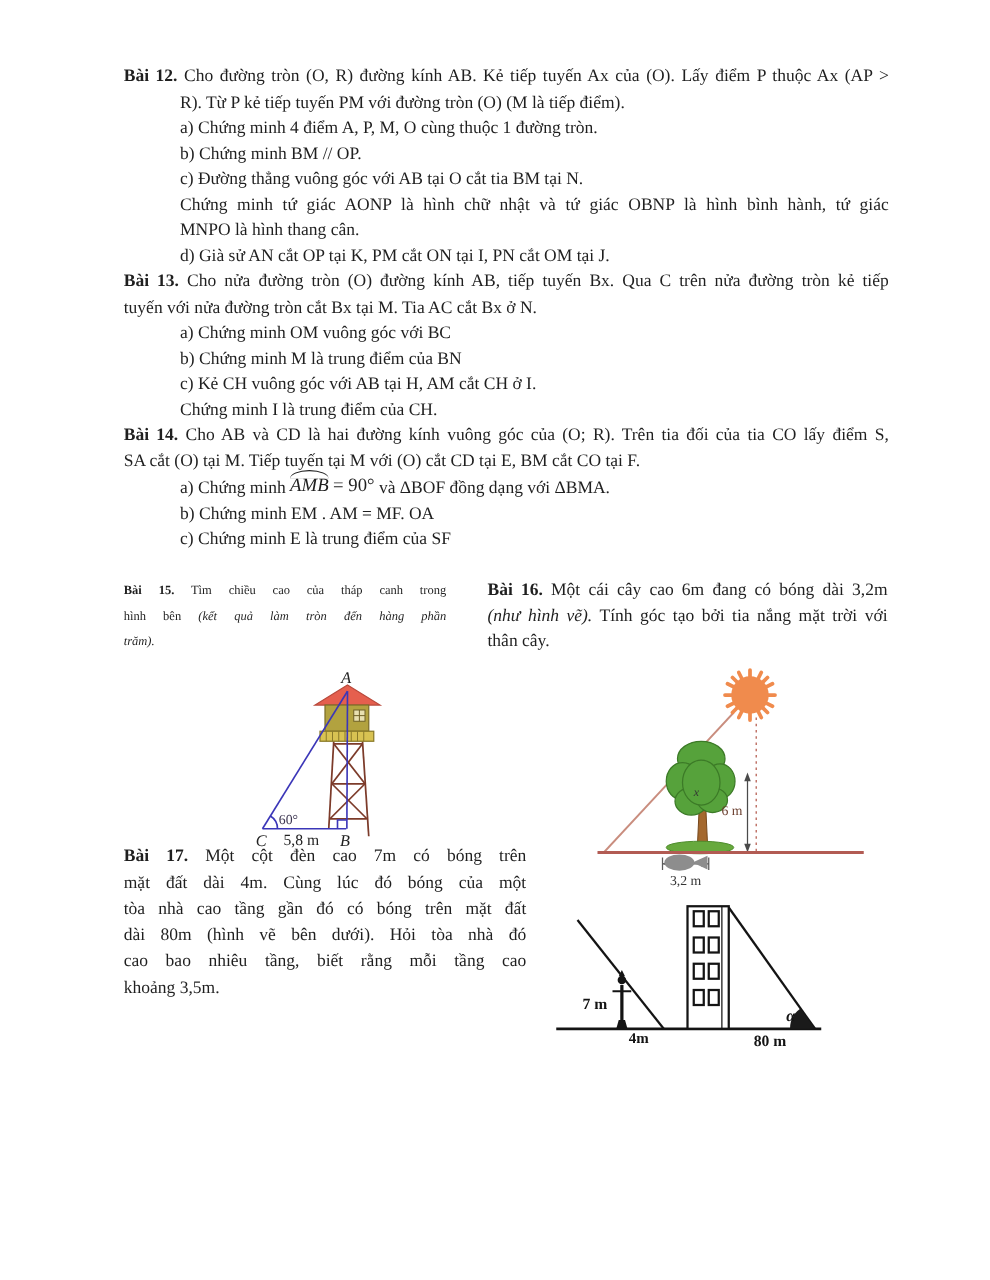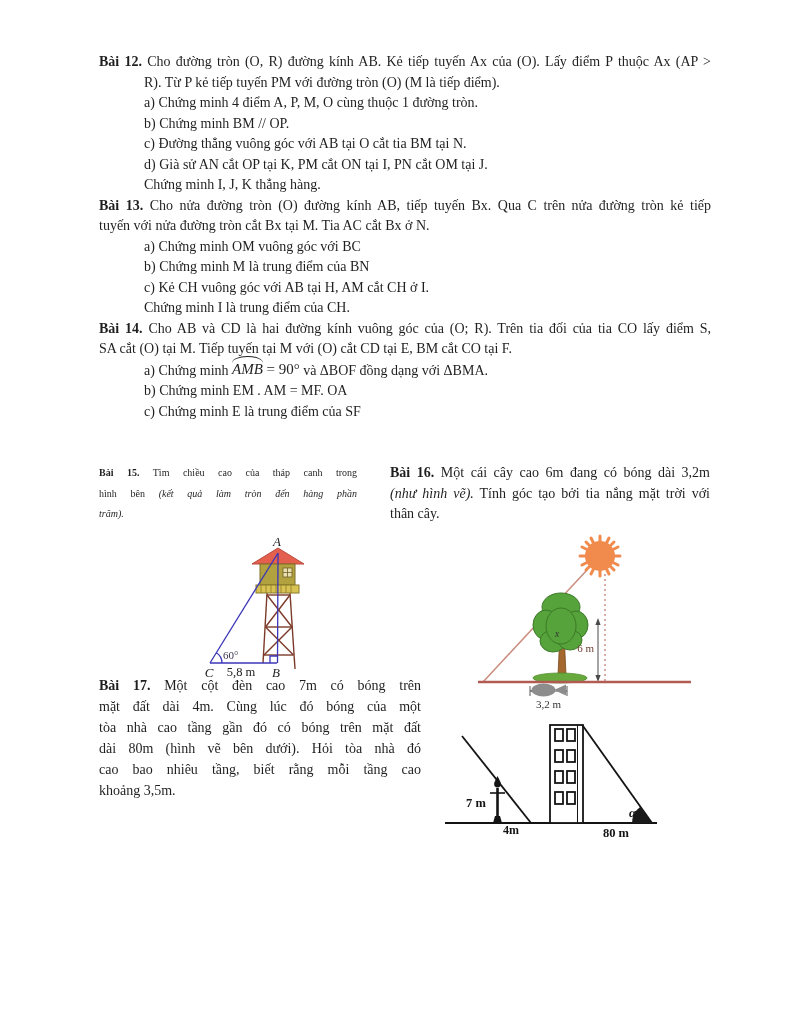--- a/index.html
+++ b/index.html
@@ -34,22 +34,23 @@
 
   <div class="block main">
     <div class="ln j">
       <span class="plabel">Bài 12.</span>
       <span>Cho đường tròn (O, R) đường kính AB. Kẻ tiếp tuyến Ax của (O). Lấy điểm P thuộc Ax (AP &gt;</span>
     </div>
     <div class="ln ind">R). Từ P kẻ tiếp tuyến PM với đường tròn (O) (M là tiếp điểm).</div>
     <div class="ln ind">a) Chứng minh 4 điểm A, P, M, O cùng thuộc 1 đường tròn.</div>
     <div class="ln ind">b) Chứng minh BM // OP.</div>
     <div class="ln ind">c) Đường thẳng vuông góc với AB tại O cắt tia BM tại N.</div>
+    <div class="ln ind j">Chứng minh tứ giác AONP là hình chữ nhật  và tứ giác OBNP là hình bình hành, tứ giác</div>
+    <div class="ln ind">MNPO là hình thang cân.</div>
     <div class="ln ind">d) Già sử AN cắt OP tại K, PM cắt ON tại I, PN cắt OM tại J.</div>
-    <div class="ln ind">Chứng minh I, J, K thẳng hàng.</div>
 
     <div class="ln j">
       <span class="plabel">Bài 13.</span>
       <span>Cho nửa đường tròn (O) đường kính AB, tiếp tuyến Bx. Qua C trên nửa đường tròn kẻ tiếp</span>
     </div>
     <div class="ln">tuyến với nửa đường tròn cắt Bx tại M. Tia AC cắt Bx ở N.</div>
     <div class="ln ind">a) Chứng minh OM vuông góc với BC</div>
     <div class="ln ind">b) Chứng minh M là trung điểm của BN</div>
     <div class="ln ind">c) Kẻ CH vuông góc với AB tại H, AM cắt CH ở I.</div>
     <div class="ln ind">Chứng minh I là trung điểm của CH.</div>

